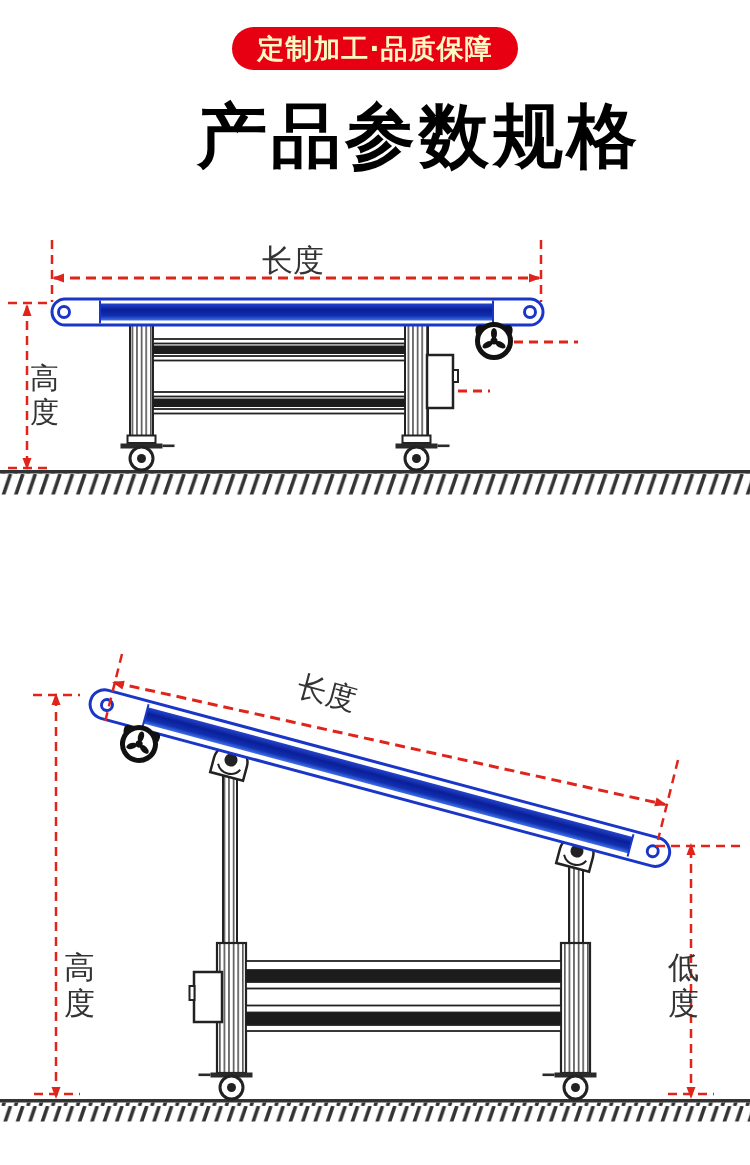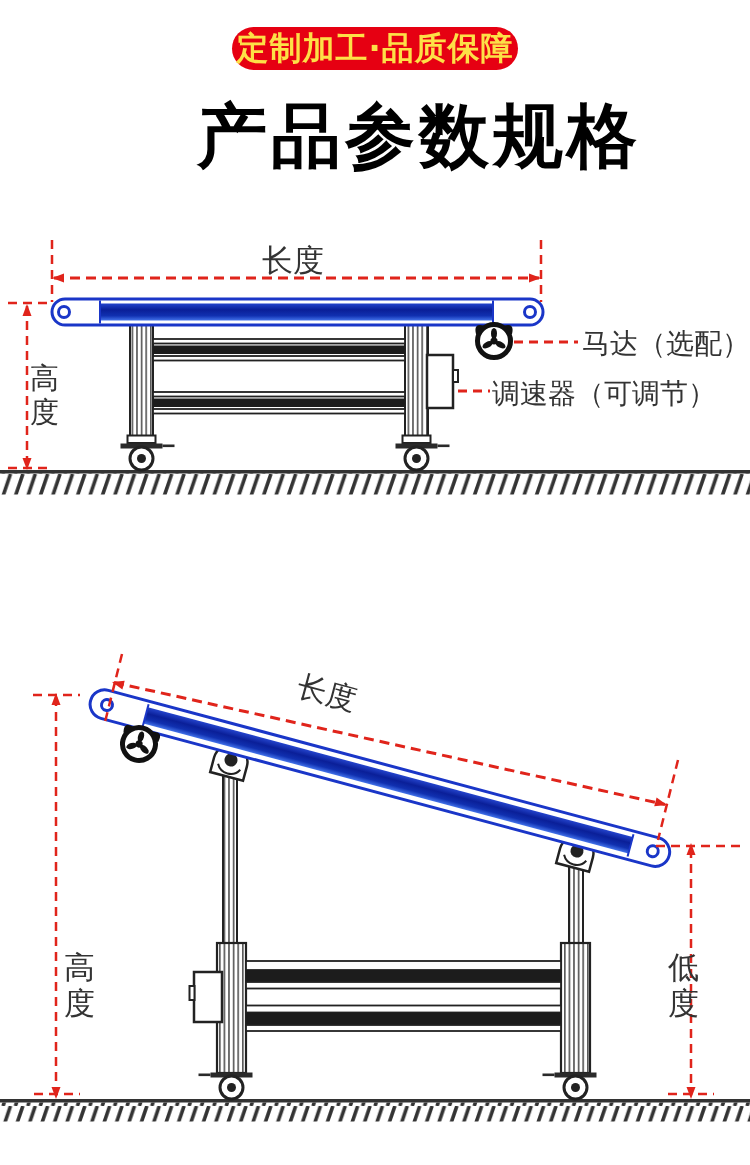--- a/index.html
+++ b/index.html
@@ -1,20 +1,20 @@
 <!DOCTYPE html>
 <html><head>
 <meta charset="utf-8">
 <style>
   html,body{margin:0;padding:0;background:#fff;}
   #stage{position:relative;width:750px;height:1165px;background:#ffffff;overflow:hidden;
          font-family:"DejaVu Sans","Liberation Sans",sans-serif;}
   .badge{position:absolute;left:232px;top:27px;width:286px;height:43px;background:#e60012;
          border-radius:22px;display:flex;align-items:center;justify-content:center;
-         color:#fde047;font-size:32px;font-weight:bold;letter-spacing:1px;}
+         color:#fef9c3;font-size:27px;font-weight:bold;letter-spacing:1px;}
   .page-title{position:absolute;left:0;top:98px;width:750px;text-align:center;
          font-size:70px;font-weight:900;color:#000;letter-spacing:4px;line-height:1.1;padding-left:44px;}
   .dlabel{position:absolute;color:#333;font-weight:500;}
   .lbl-length-flat{left:228px;top:240px;width:130px;text-align:center;font-size:31px;}
   .lbl-height-flat{left:30px;top:361px;width:1em;font-size:29px;line-height:1.18;word-break:break-all;}
   .lbl-motor{left:582px;top:325px;font-size:28px;}
   .lbl-controller{left:492px;top:375px;font-size:28px;}
   .lbl-length-incline{left:303px;top:666px;font-size:30px;transform:rotate(15deg);transform-origin:left top;}
   .lbl-height-incline{left:64px;top:950px;width:1em;font-size:31px;line-height:1.16;word-break:break-all;}
   .lbl-low-incline{left:668px;top:950px;width:1em;font-size:31px;line-height:1.16;word-break:break-all;}
@@ -121,22 +121,20 @@
       <polygon points="27,238 22.5,226 31.5,226" stroke="none"></polygon>
       <line x1="8" y1="236" x2="50" y2="236" stroke-width="2.5" stroke-dasharray="9 6" fill="none"></line>
 
       <line x1="514" y1="110" x2="578" y2="110" stroke-width="3" stroke-dasharray="9 6" fill="none"></line>
       <line x1="458" y1="159" x2="490" y2="159" stroke-width="3" stroke-dasharray="9 6" fill="none"></line>
     </g>
   </svg>
 
   <div class="dlabel lbl-length-flat">长度</div>
   <div class="dlabel lbl-height-flat">高度</div>
-  <div class="dlabel lbl-motor">马达（选配）</div>
-  <div class="dlabel lbl-controller">调速器（可调节）</div>
 
   <svg id="svg-incline" width="750" height="565" viewBox="0 0 750 565">
 
     <g>
       <rect x="0" y="499" width="750" height="3.5" fill="#333333"></rect>
       <rect x="0" y="502.5" width="750" height="19" fill="url(#hatch)"></rect>
     </g>
 
     <rect x="223" y="176" width="14" height="168" fill="url(#stripes)" stroke="#222" stroke-width="2"></rect>
     <rect x="569" y="267" width="14" height="77" fill="url(#stripes)" stroke="#222" stroke-width="2"></rect>

